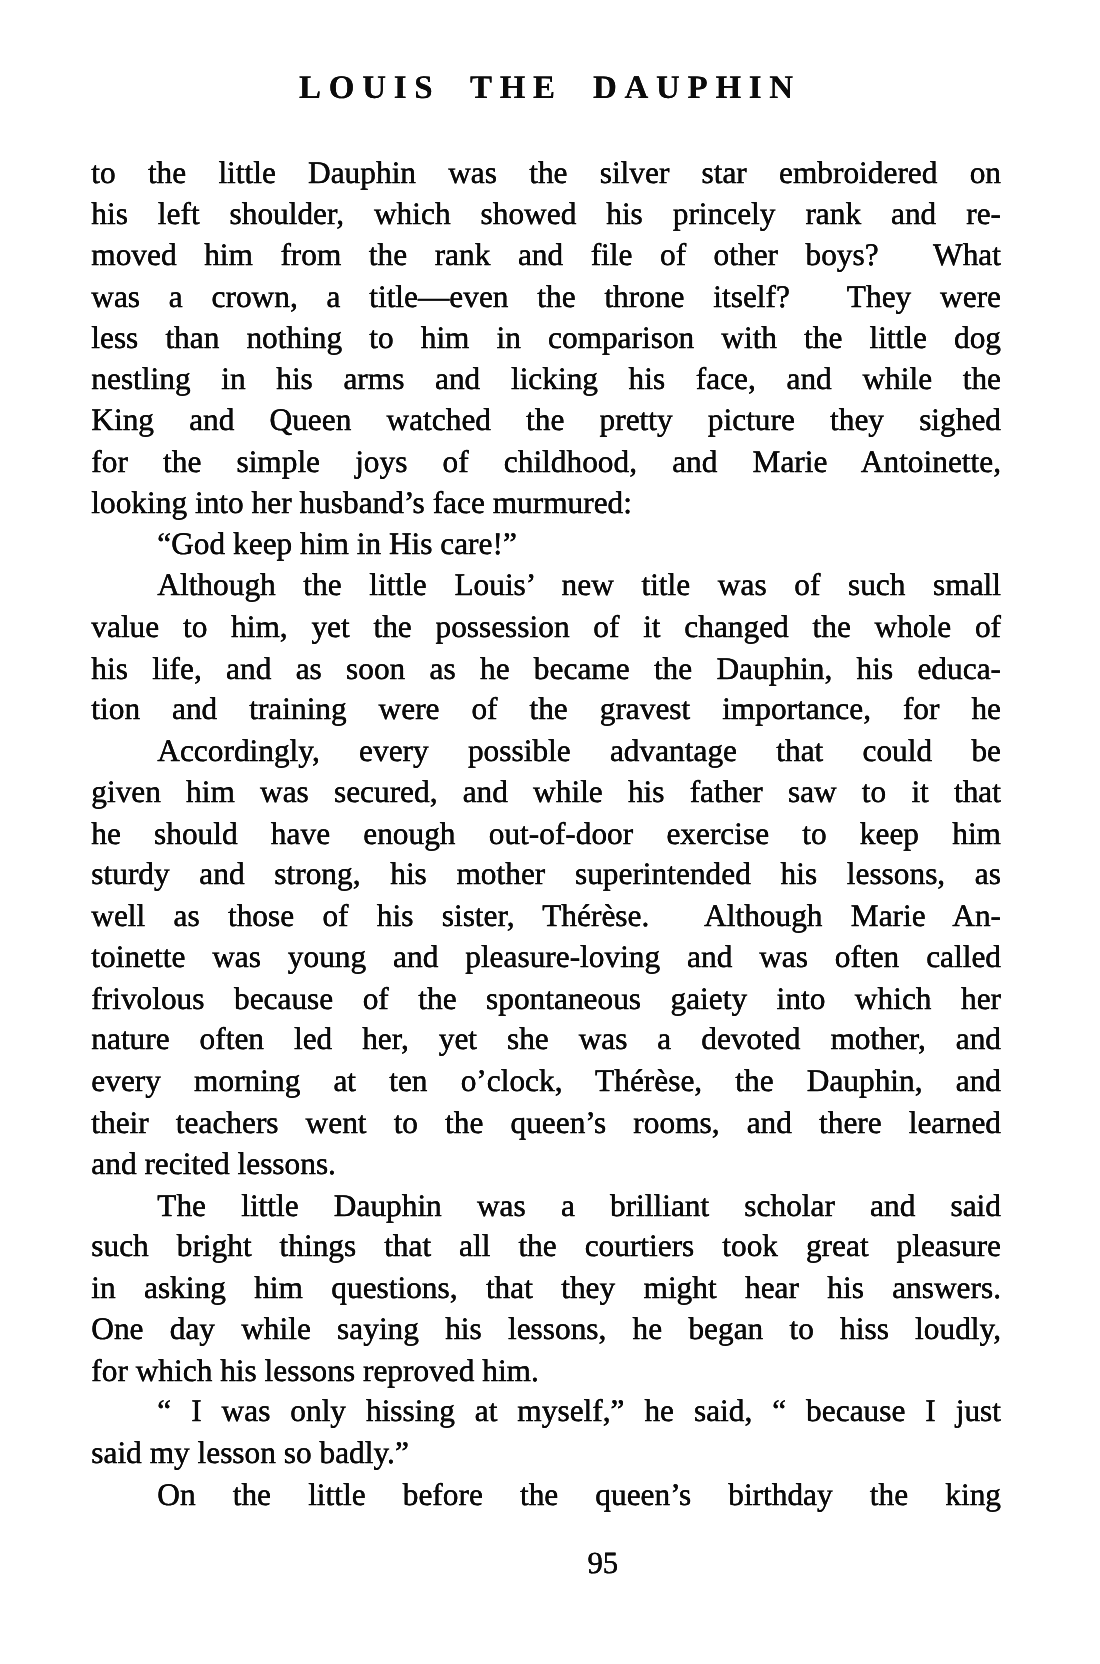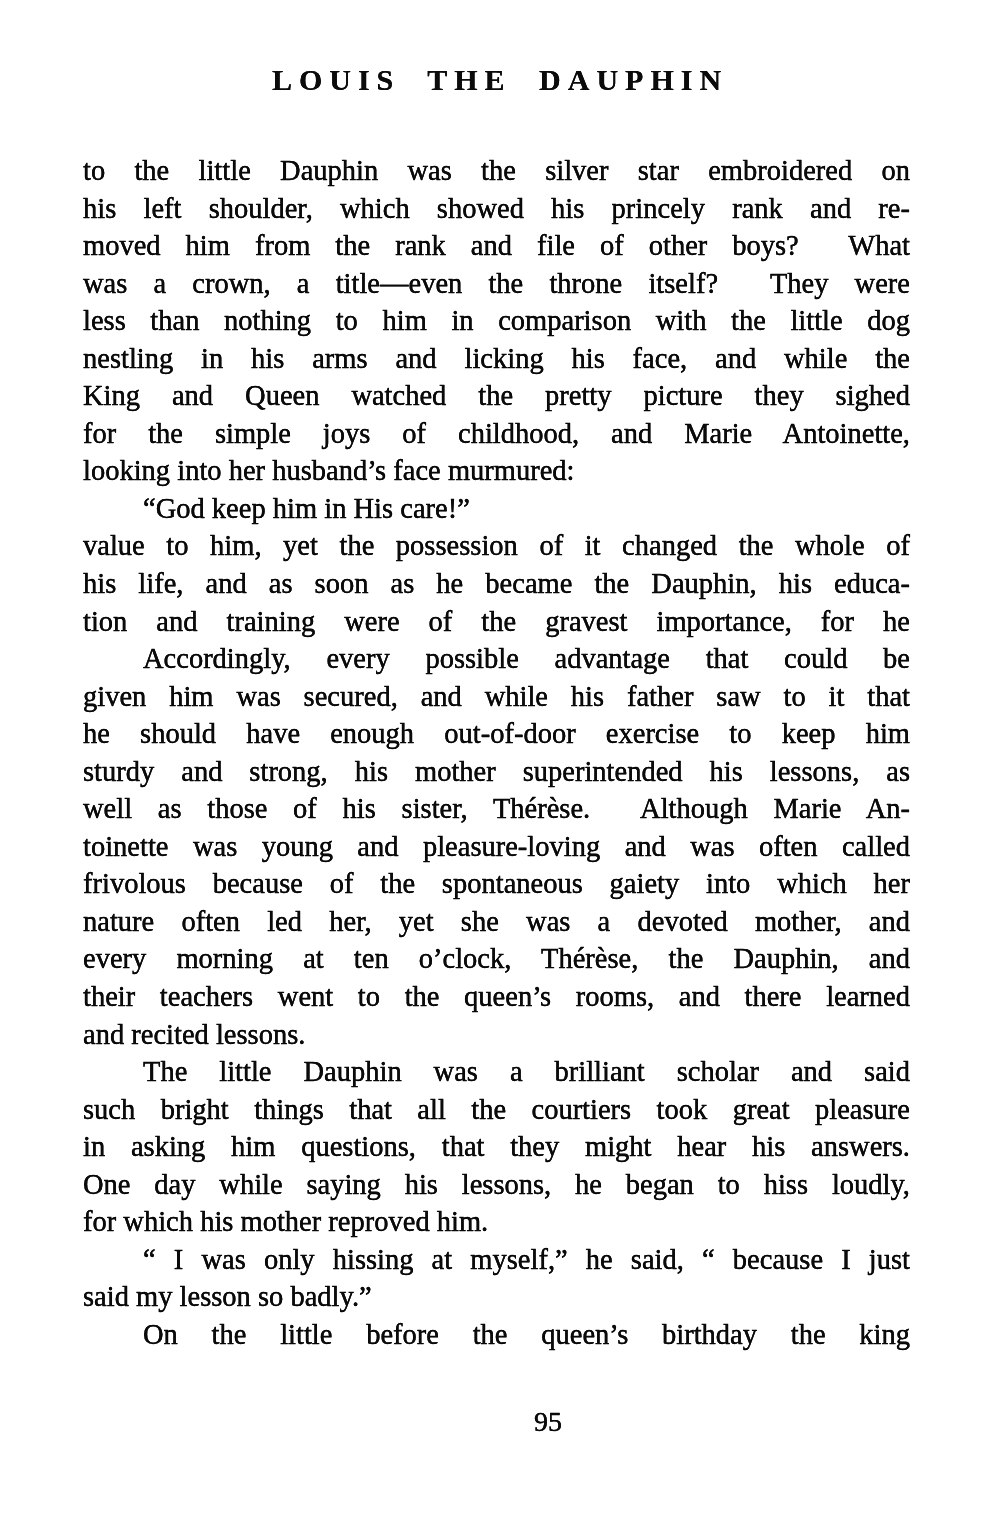--- a/index.html
+++ b/index.html
@@ -24,21 +24,21 @@
     margin: 0;
     text-align: center;
     font-size: 30px;
     font-weight: bold;
     letter-spacing: 7px;
     word-spacing: 13px;
     text-shadow: 0 0 0.5px #000;
   }
   .body-text {
     position: absolute;
-    top: 152px;
+    top: 139px;
     left: 83px;
     width: 827px;
     font-size: 28.5px;
     line-height: 37.55px;
     text-shadow: 0 0 0.6px #000;
     -webkit-text-stroke: 0.3px #000;
   }
   .line {
     text-align: left;
     white-space: normal;
@@ -72,38 +72,39 @@
       <div class="line fill">to the little Dauphin was the silver star embroidered on</div>
       <div class="line fill">his left shoulder, which showed his princely rank and re-</div>
       <div class="line fill">moved him from the rank and file of other boys?&nbsp; What</div>
       <div class="line fill">was a crown, a title—even the throne itself?&nbsp; They were</div>
       <div class="line fill">less than nothing to him in comparison with the little dog</div>
       <div class="line fill">nestling in his arms and licking his face, and while the</div>
       <div class="line fill">King and Queen watched the pretty picture they sighed</div>
       <div class="line fill">for the simple joys of childhood, and Marie Antoinette,</div>
       <div class="line">looking into her husband’s face murmured:</div>
       <div class="line indent">“God keep him in His care!”</div>
+      <div class="line indent fill">Although the little Louis’ new title was of such small</div>
       <div class="line fill">value to him, yet the possession of it changed the whole of</div>
       <div class="line fill">his life, and as soon as he became the Dauphin, his educa-</div>
       <div class="line fill">tion and training were of the gravest importance, for he</div>
       <div class="line indent fill">Accordingly, every possible advantage that could be</div>
       <div class="line fill">given him was secured, and while his father saw to it that</div>
       <div class="line fill">he should have enough out-of-door exercise to keep him</div>
       <div class="line fill">sturdy and strong, his mother superintended his lessons, as</div>
       <div class="line fill">well as those of his sister, Thérèse.&nbsp; Although Marie An-</div>
       <div class="line fill">toinette was young and pleasure-loving and was often called</div>
       <div class="line fill">frivolous because of the spontaneous gaiety into which her</div>
       <div class="line fill">nature often led her, yet she was a devoted mother, and</div>
       <div class="line fill">every morning at ten o’clock, Thérèse, the Dauphin, and</div>
       <div class="line fill">their teachers went to the queen’s rooms, and there learned</div>
       <div class="line">and recited lessons.</div>
       <div class="line indent fill">The little Dauphin was a brilliant scholar and said</div>
       <div class="line fill">such bright things that all the courtiers took great pleasure</div>
       <div class="line fill">in asking him questions, that they might hear his answers.</div>
       <div class="line fill">One day while saying his lessons, he began to hiss loudly,</div>
-      <div class="line">for which his mother reproved him.</div>
+      <div class="line">for which his lessons reproved him.</div>
       <div class="line indent fill">“ I was only hissing at myself,” he said, “ because I just</div>
       <div class="line">said my lesson so badly.”</div>
       <div class="line indent fill">On the little before the queen’s birthday the king</div>
     </div>
 
   <div class="page-number">95</div>
 </div>
 
 </body></html>

